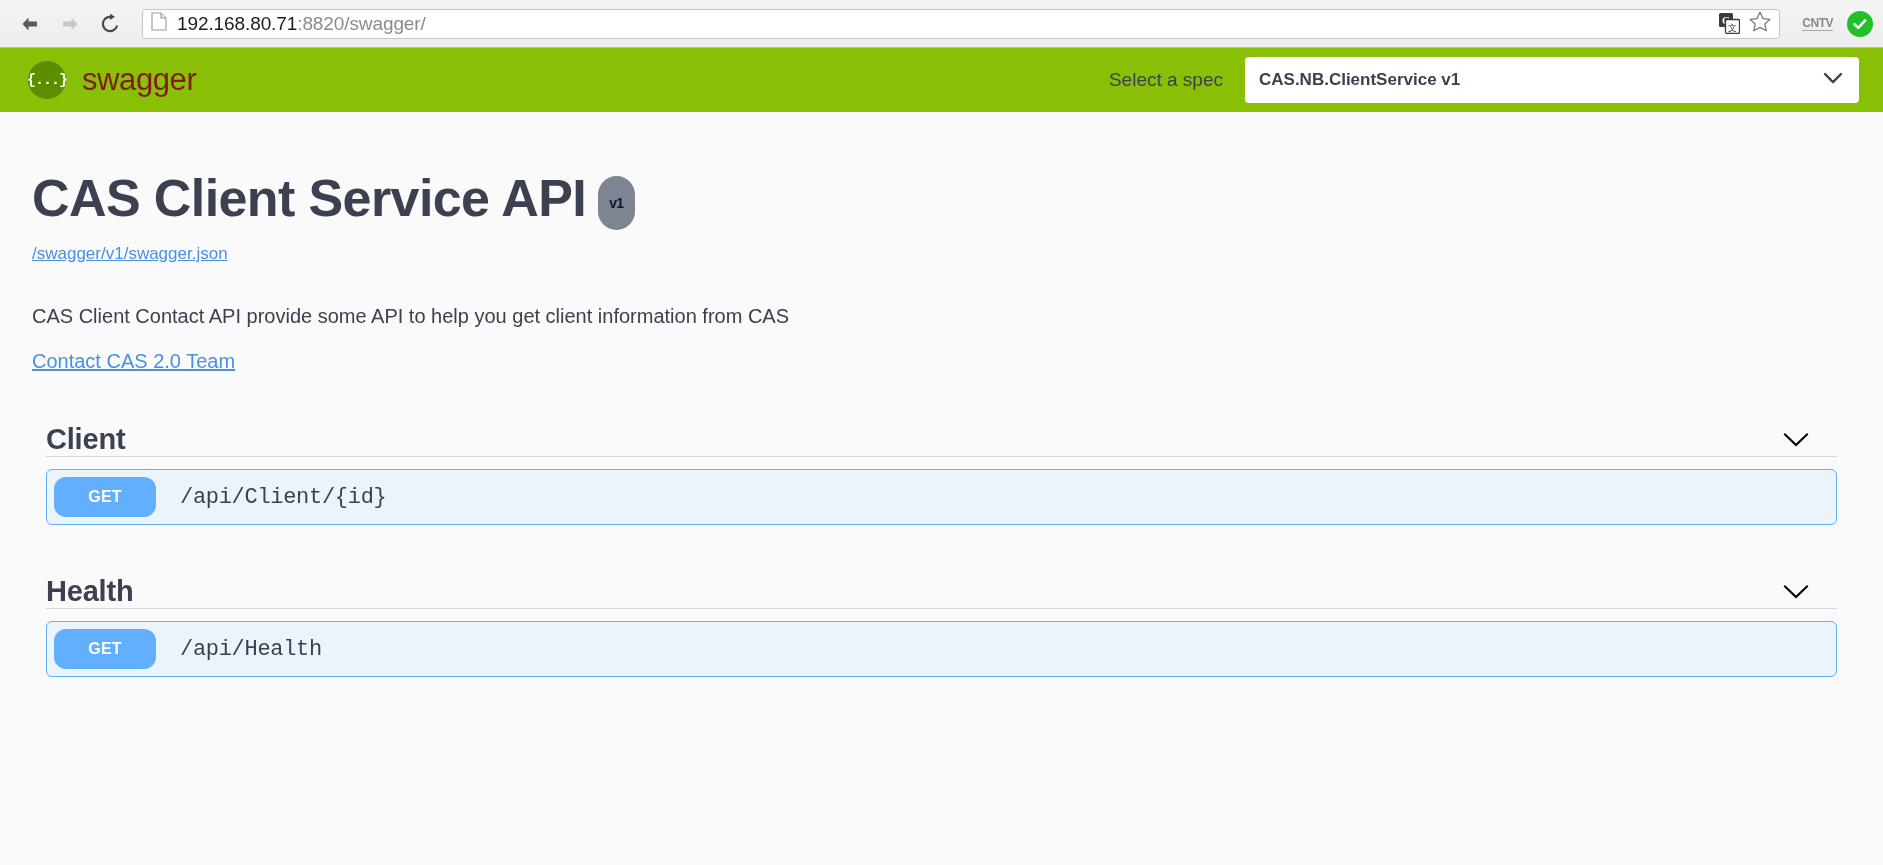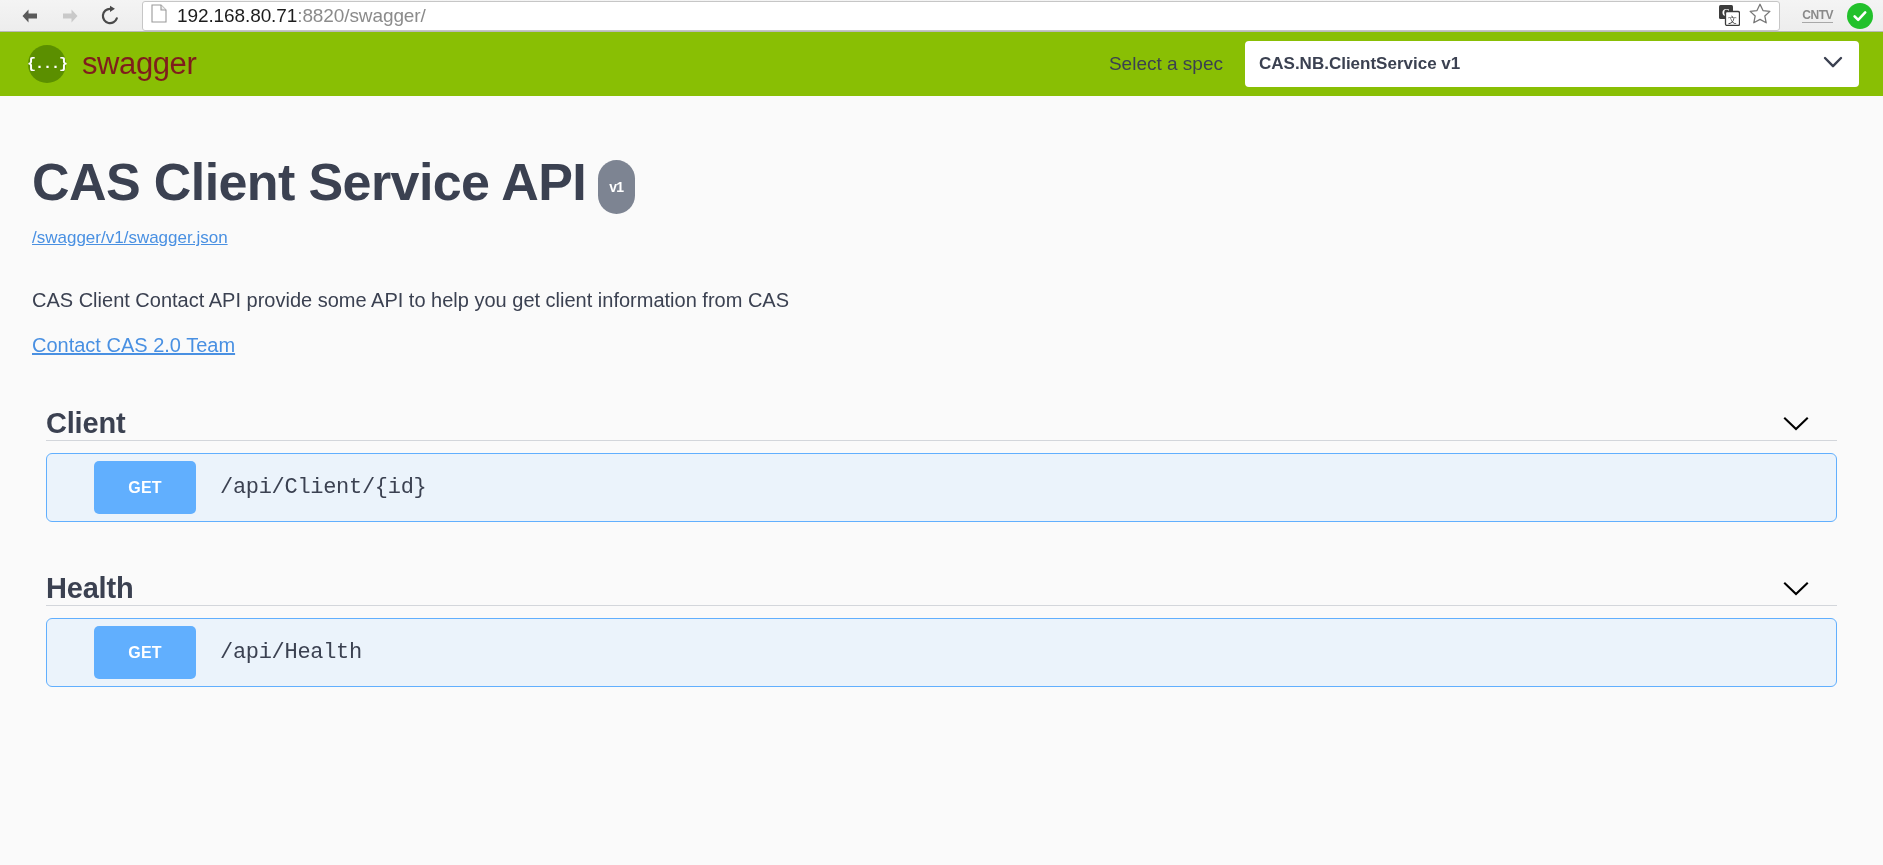--- a/index.html
+++ b/index.html
@@ -11,21 +11,21 @@
     width: 1883px;
     height: 865px;
     overflow: hidden;
     background: #fafafa;
     font-family: "Liberation Sans", sans-serif;
     -webkit-font-smoothing: antialiased;
   }
 
   
   .browser-bar {
-    height: 32px;
+    height: 48px;
     background: linear-gradient(to bottom, #f4f4f4 0%, #ededed 100%);
     border-bottom: 1px solid #b9b9b9;
     display: flex;
     align-items: center;
     padding: 0 10px;
     box-sizing: border-box;
   }
   .nav-btn {
     width: 40px;
     height: 40px;
@@ -184,21 +184,21 @@
     line-height: 1.1;
     display: flex;
     align-items: flex-start;
     letter-spacing: -0.6px;
   }
   .version-badge {
     display: inline-flex;
     align-items: center;
     justify-content: center;
     background: #7d8492;
-    color: #ffffff;
+    color: #0f172a;
     font-size: 14px;
     font-weight: bold;
     border-radius: 57px;
     padding: 20px 11px;
     margin-left: 12px;
     margin-top: 6px;
     line-height: 1;
     font-family: "Liberation Sans", sans-serif;
   }
   .spec-link {
@@ -257,30 +257,29 @@
     align-items: center;
     padding: 7px;
     box-sizing: border-box;
     cursor: pointer;
   }
   .http-method {
     background: #61affe;
     color: #ffffff;
     font-size: 16px;
     font-weight: bold;
-    border-radius: 5px;
+    border-radius: 12px;
     min-width: 102px;
-    height: 53px;
+    height: 40px;
     display: flex;
     align-items: center;
     justify-content: center;
     flex: 0 0 auto;
     letter-spacing: 0.2px;
     font-family: "Liberation Sans", sans-serif;
-    margin-left: 40px;
   }
   .op-path {
     font-family: "Liberation Mono", monospace;
     font-size: 22px;
     color: #3b4151;
     padding-left: 24px;
     letter-spacing: -0.3px;
     flex: 1 1 auto;
   }
 </style>

